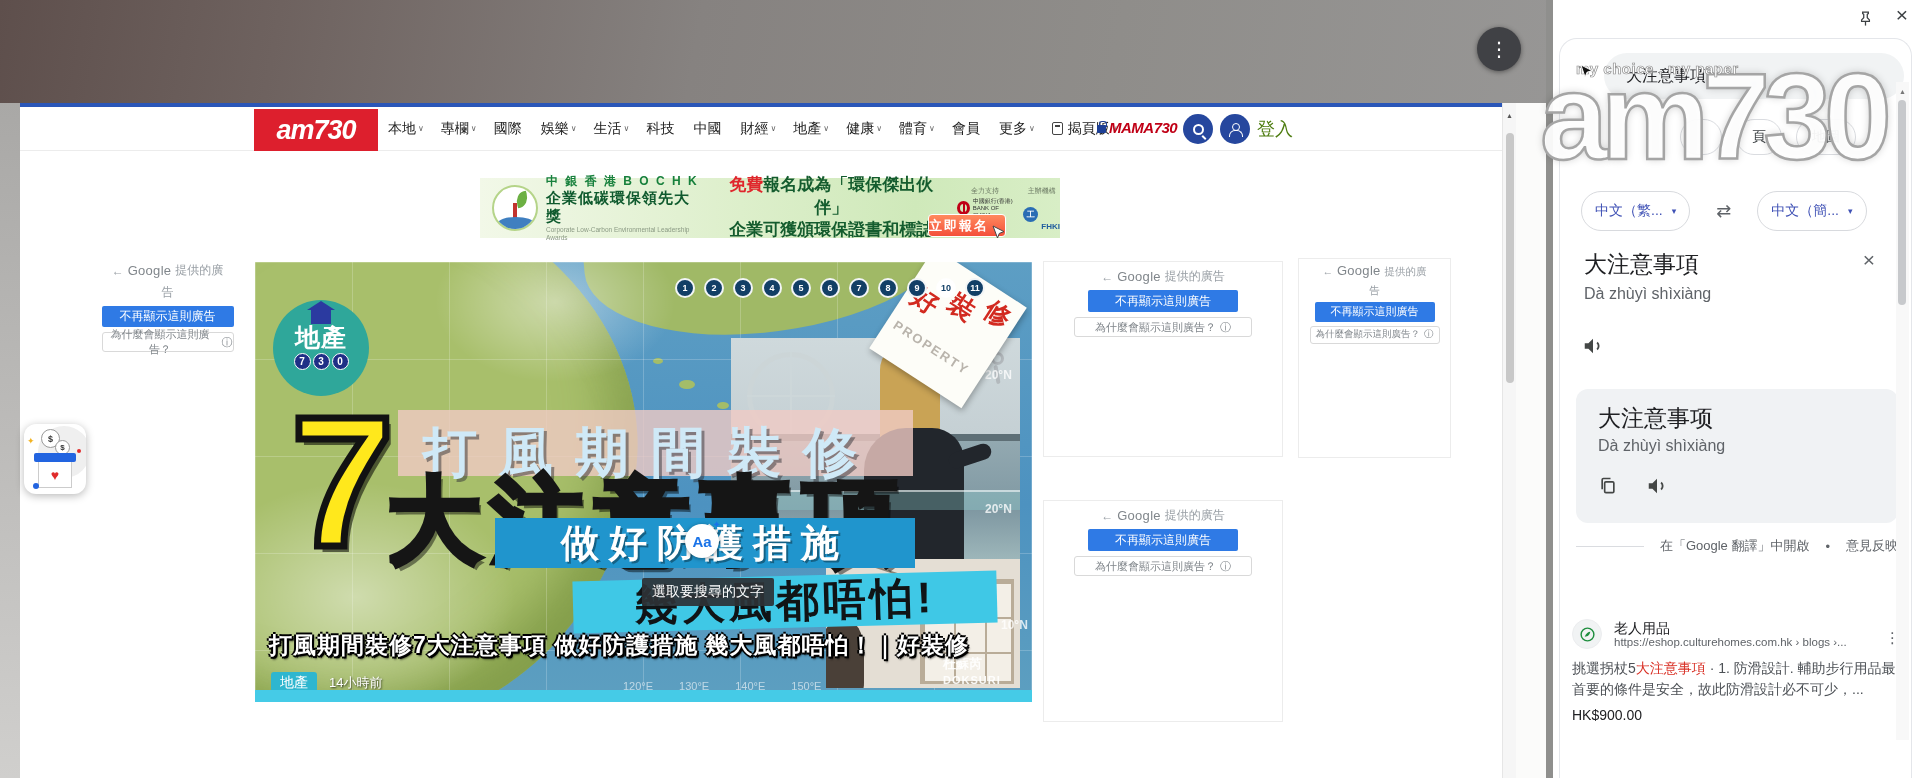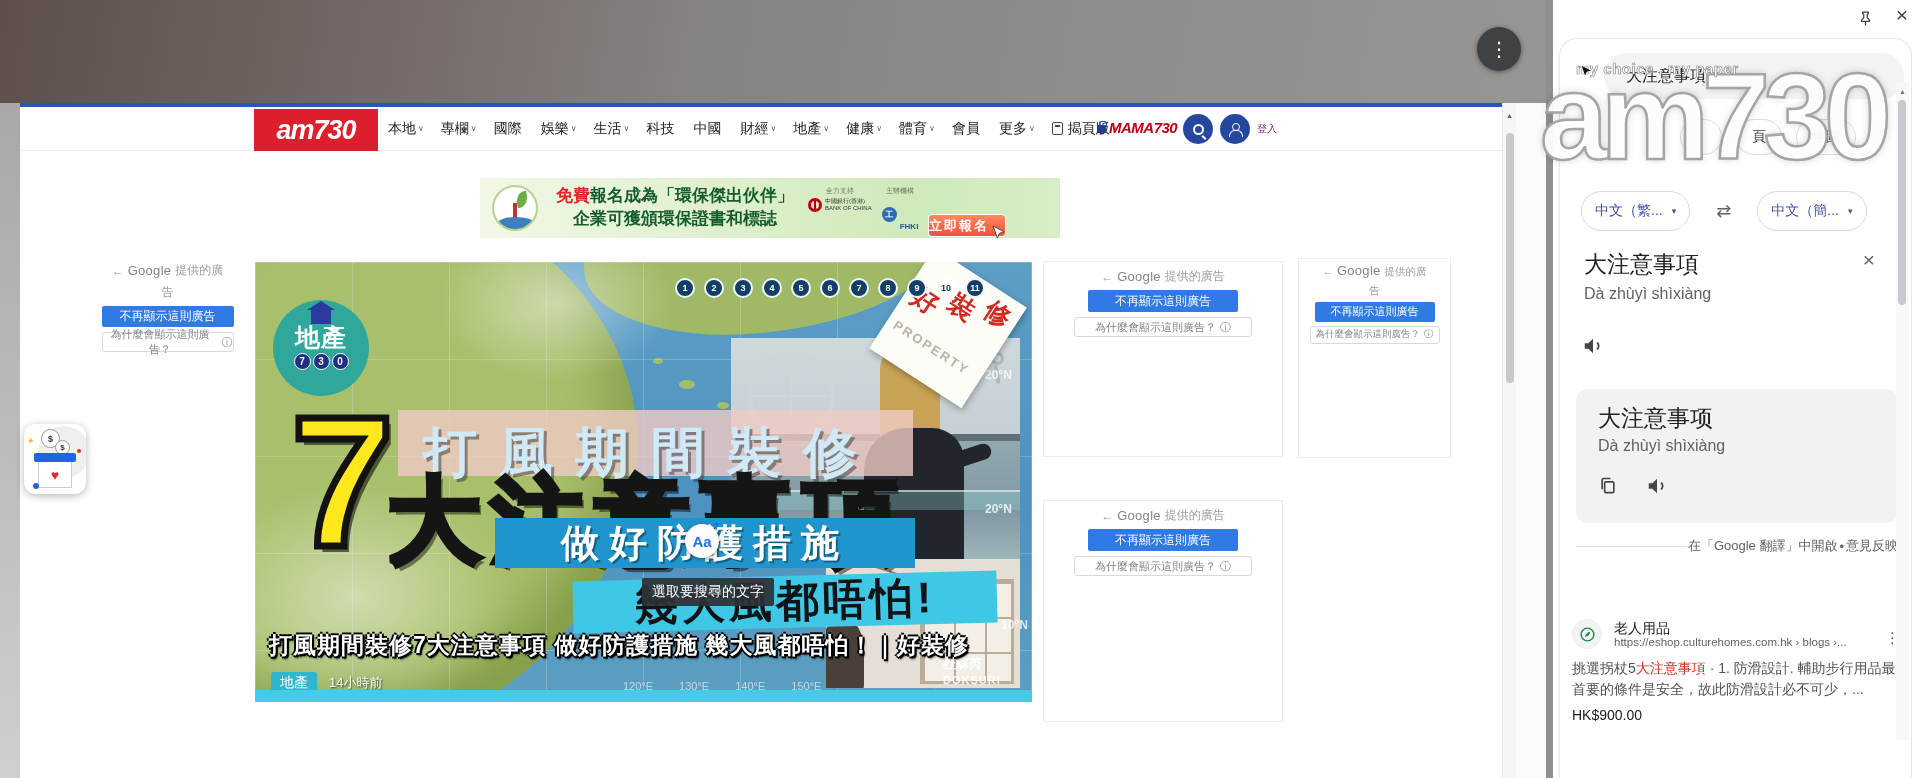--- a/index.html
+++ b/index.html
@@ -47,21 +47,21 @@
   .search-btn { left:1163px; }
   .mag-icon { width:11px; height:11px; border:2px solid #fff; border-radius:50%; position:relative; }
   .mag-icon:before { content:""; position:absolute; left:8px; top:9px; width:2px; height:5px;
     background:#fff; transform:rotate(-45deg); }
   .login { position:absolute; left:1200px; top:7px; display:flex; align-items:center; gap:7px; cursor:pointer; }
   .person-icon { width:12px; height:12px; position:relative; }
   .person-icon:before { content:""; position:absolute; left:3px; top:0; width:6px; height:6px;
     border:1.5px solid #fff; border-radius:50%; }
   .person-icon:after { content:""; position:absolute; left:0; top:7px; width:12px; height:6px;
     border:1.5px solid #fff; border-bottom:none; border-radius:6px 6px 0 0; }
-  .login-text { color:#701a75; font-size:10px; }
+  .login-text { color:#4d7c0f; font-size:18px; }
 
   
   .promo { position:absolute; left:460px; top:75px; width:580px; height:60px;
     background:linear-gradient(90deg,#f2f8e8,#ddefcb 45%,#cfe9ba 75%,#d8eec6);
     display:flex; align-items:center; cursor:pointer; }
   .promo-logo { width:46px; height:46px; border-radius:50%; background:#fff; border:2px solid #b5d489;
     margin-left:12px; flex:0 0 auto; position:relative; overflow:hidden; }
   .promo-leaf { position:absolute; left:22px; top:5px; width:12px; height:15px; background:#6cb043;
     border-radius:80% 0 80% 0; transform:rotate(-15deg); }
   .promo-tower { position:absolute; left:19px; top:16px; width:4px; height:18px; background:#c2332e; }
@@ -252,21 +252,21 @@
   .src-pinyin { position:absolute; left:24px; top:246px; font-size:16px; color:#5f6368; }
   .icon-btn { cursor:pointer; }
   .src-speaker { position:absolute; left:22px; top:296px; }
   .trans-card { position:absolute; left:16px; top:350px; width:322px; height:134px; background:#f0f2f4;
     border-radius:12px; }
   .t-text { position:absolute; left:22px; top:14px; font-size:23px; color:#202124; }
   .t-pinyin { position:absolute; left:22px; top:48px; font-size:16px; color:#5f6368; }
   .t-copy { position:absolute; left:22px; top:86px; }
   .t-speaker { position:absolute; left:70px; top:86px; }
   .open-row { position:absolute; left:16px; top:498px; width:322px; display:flex; align-items:center;
-    gap:2px; font-size:13px; color:#5f6368; white-space:nowrap; }
+    gap:16px; font-size:13px; color:#5f6368; white-space:nowrap; }
   .open-divider { flex:1; height:1px; background:#dadce0; }
   .open-link { cursor:pointer; }
   .result { position:absolute; left:12px; top:580px; width:330px; }
   .r-head { display:flex; gap:12px; align-items:center; position:relative; }
   .r-fav { width:30px; height:30px; border-radius:50%; background:#f1f3f4; border:1px solid #ecedef;
     display:flex; align-items:center; justify-content:center; flex:0 0 auto; }
   .r-site { font-size:14px; color:#202124; line-height:1.2; }
   .r-url { font-size:11.5px; color:#5f6368; white-space:nowrap; }
   .r-kebab { position:absolute; right:2px; top:10px; font-size:15px; color:#5f6368; cursor:pointer; }
   .r-title { margin-top:13px; font-size:19px; color:#1a0dab; line-height:1.42; cursor:pointer; white-space:nowrap; }
@@ -379,20 +379,25 @@
       <span class="login-text">登入</span>
     </span>
   </div>
 
   <div class="promo">
     <div class="promo-logo">
       <span class="promo-leaf"></span>
       <span class="promo-tower"></span>
       <span class="promo-sea"></span>
     </div>
+    <div class="promo-col1">
+      <div class="p-brand">中 銀 香 港 B O C H K</div>
+      <div class="p-award">企業低碳環保領先大獎</div>
+      <div class="p-award-en">Corporate Low-Carbon Environmental Leadership Awards</div>
+    </div>
     <div class="promo-col2">
       <div class="p-head"><span class="p-free">免費</span><span>報名成為「環保傑出伙伴」</span></div>
       <div class="p-head">企業可獲頒環保證書和標誌</div>
     </div>
     <div class="promo-right">
       <div class="sponsor">
         <span class="sponsor-label">全力支持</span>
         <span class="sponsor-row">
           <span class="boc-icon"></span>
           <span class="sponsor-text"><span>中國銀行(香港)</span><br><span>BANK OF CHINA</span></span>

